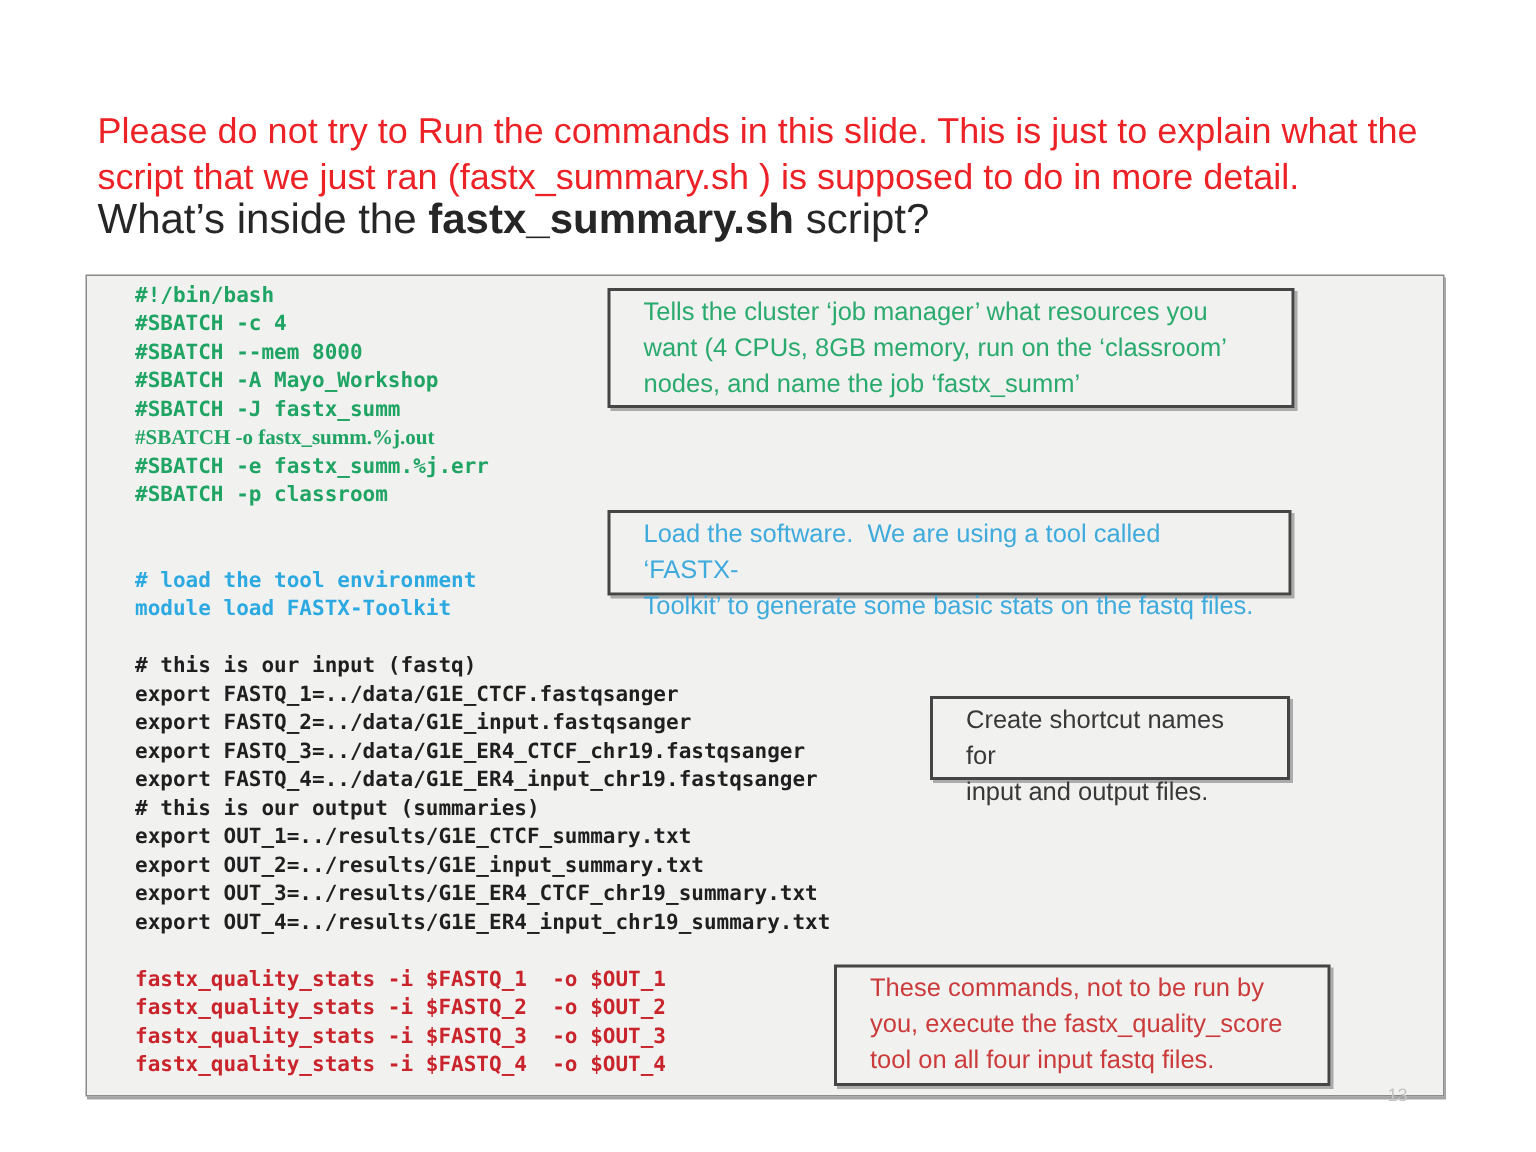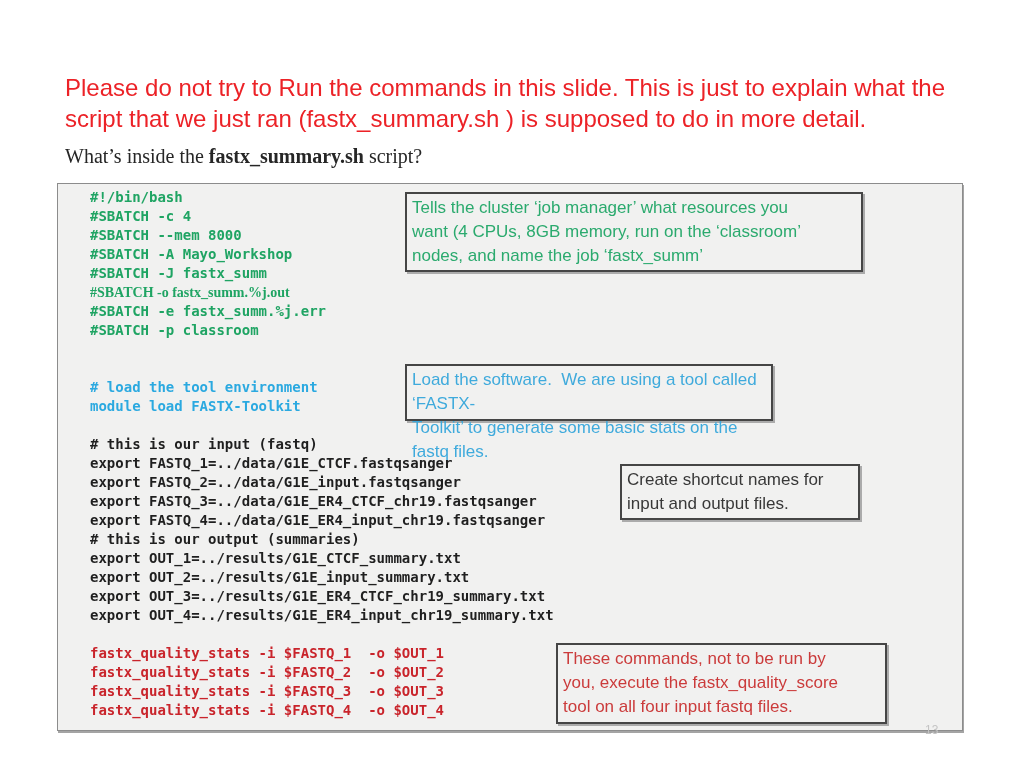--- a/index.html
+++ b/index.html
@@ -4,46 +4,46 @@
 <style>
   html,body { margin:0; padding:0; background:#ffffff; }
   body { width:1024px; height:768px; font-family:"Liberation Sans", sans-serif; }
   .slide { position:relative; width:1024px; height:768px; background:#ffffff; overflow:hidden; }
 
   .slide-title {
     position:absolute; left:65px; top:44px; width:885px;
     font-size:24px; line-height:31px; white-space:pre-line; font-weight:400;
   }
   .subtitle {
-    position:absolute; left:65px; top:144px; width:700px;
-    font-size:20px; line-height:24px;font-family:Liberation Serif, serif;
+    position:absolute; left:65px; top:134px; width:700px;
+    font-size:28px; line-height:24px;
   }
   .subtitle .hl { font-weight:bold; }
 
   .code-box {
     position:absolute; left:57px; top:183px; width:906px; height:548px;
     background:#f1f1f0; border:1.5px solid #8c8c8c; box-sizing:border-box;
     box-shadow:1px 2px 0 rgba(90,90,90,0.55);
   }
   .code-block {
     padding:4px 8px;
     font-family:"DejaVu Sans Mono", monospace;
     font-size:14px; font-weight:bold; line-height:19px;margin-left:24px;
   }
   .code-block div { white-space:pre; min-height:19px; }
 
   .callout {
     position:absolute; background:#f1f1f0;
     border:2px solid #454545; box-sizing:border-box;
     box-shadow:2px 2px 0 rgba(125,125,125,0.6);
-    padding:2px 5px; font-size:17px; line-height:24px;
+    padding:2px 22px; font-size:17px; line-height:24px;
   }
   .callout .callout-text { white-space:pre-wrap; }
   .c1 { left:405px; top:192px; width:458px; height:80px; }
-  .c2 { left:405px; top:364px; width:368px; height:57px; }
+  .c2 { left:405px; top:340px; width:456px; height:57px; }
   .c3 { left:620px; top:464px; width:240px; height:56px; }
   .c4 { left:556px; top:643px; width:331px; height:81px; }
 
   .page-number {
     position:absolute; left:925px; top:723px;
     font-size:12px; color:#c4c4c4;
   }
 </style>
 </head>
 <body>

